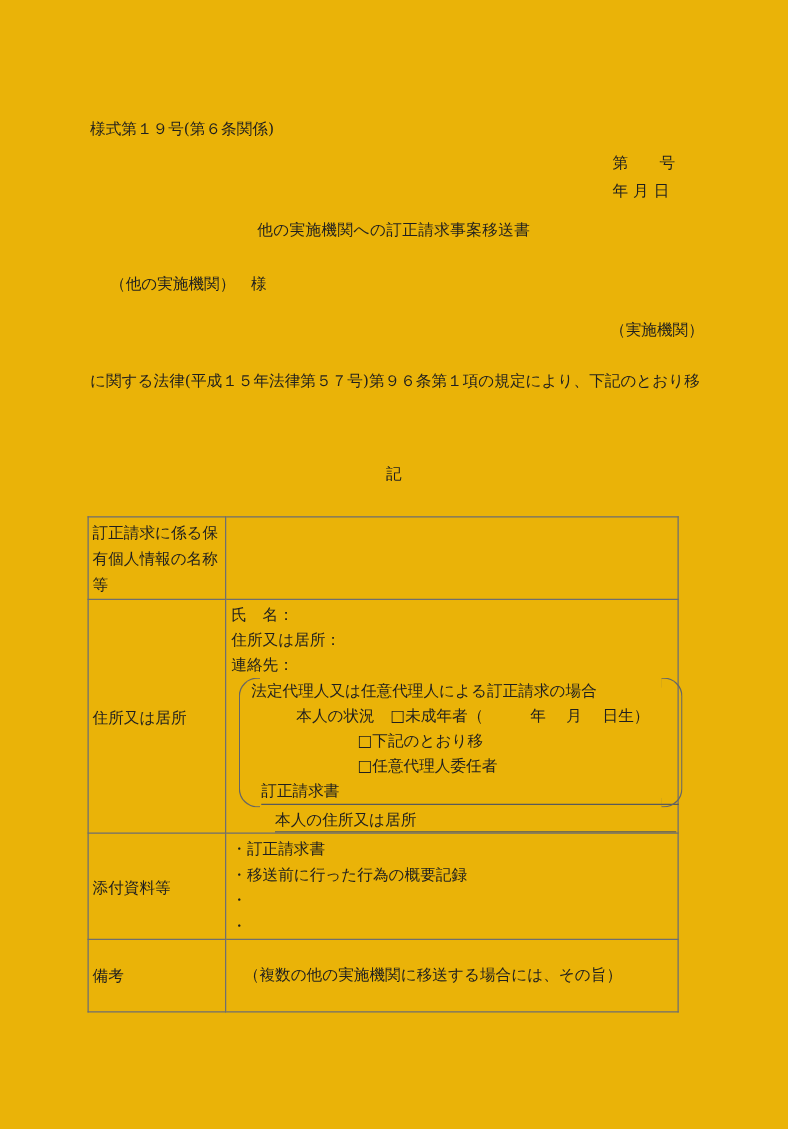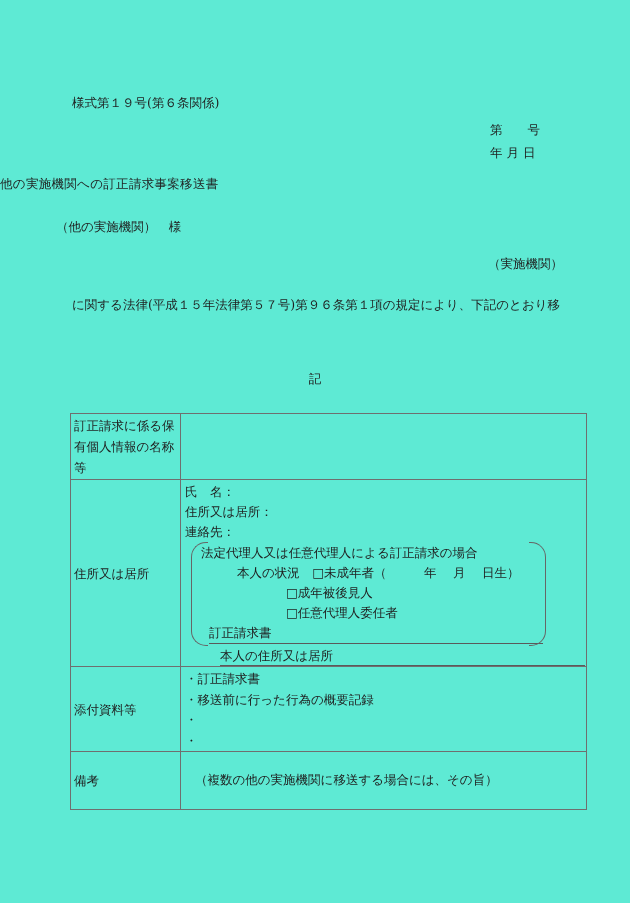--- a/index.html
+++ b/index.html
@@ -1,41 +1,41 @@
 <!DOCTYPE html>
 <html lang="ja"><head>
 <meta charset="utf-8">
 <style>
   html,body { margin:0; padding:0; }
   body { background:#e8e8e8; }
   .page {
     position:relative;
     width:630px; height:903px;
     margin:0 auto;
-    background:#5eead4;
+    background:#eab308;
     font-family:"DejaVu Serif","Liberation Serif",serif;
     font-size:12.5px;
     color:#1f1f1f;
     overflow:hidden;
     text-decoration:underline;
   }
   .abs { position:absolute; }
   .pre { white-space:pre; }
 
   #form-number { left:72px; top:95px; }
   #doc-meta { left:490px; top:118px; line-height:23px; }
-  #doc-title { left:0; right:0; top:176px; text-align:left; letter-spacing:0.3px; }
-  #recipient { left:56px; top:219px; }
+  #doc-title { left:0; right:0; top:176px; text-align:center; letter-spacing:0.3px; }
+  #recipient { left:88px; top:219px; }
   #sender { left:488px; top:256px; }
   #body-text { left:72px; top:293px; width:512px; line-height:23px; }
   #record-marker { left:0; right:0; top:371px; text-align:center; }
 
   table.form-table {
     position:absolute; left:70px; top:413px;
-    width:517px; border-collapse:collapse; table-layout:fixed;
+    width:473px; border-collapse:collapse; table-layout:fixed;
     font-size:12.5px; color:#1f1f1f;
   }
   .form-table td { border:1px solid #6f6f6f; vertical-align:middle; }
   .form-table td.label-cell { width:105px; padding:1px 1px 1px 3px; line-height:21px; }
   .form-table td.label-top { vertical-align:top; }
   tr.row1 { height:63px; }
   tr.row2 { height:181px; }
   tr.row3 { height:84px; }
   tr.row4 { height:58px;padding-left:11px; }
 
@@ -102,21 +102,21 @@
       <td class="r2-cell">
         <div class="r2-line">氏　名：</div>
         <div class="r2-line">住所又は居所：</div>
         <div class="r2-line">連絡先：</div>
 
         <div class="bracket">
           <div class="paren paren-left"></div>
           <div class="paren paren-right"></div>
           <div class="bk-line bk-case">法定代理人又は任意代理人による訂正請求の場合</div>
           <div class="bk-line bk-status">本人の状況　□未成年者（　　　年　 月　 日生）</div>
-          <div class="bk-line bk-cb">□成年被後見人</div>
+          <div class="bk-line bk-cb">□下記のとおり移</div>
           <div class="bk-line bk-cb">□任意代理人委任者</div>
           <div class="bk-line bk-name">訂正請求書</div>
         </div>
 
         <div class="addr-line">本人の住所又は居所</div>
       </td>
     </tr>
 
     <tr class="row3">
       <td class="label-cell">添付資料等</td>

